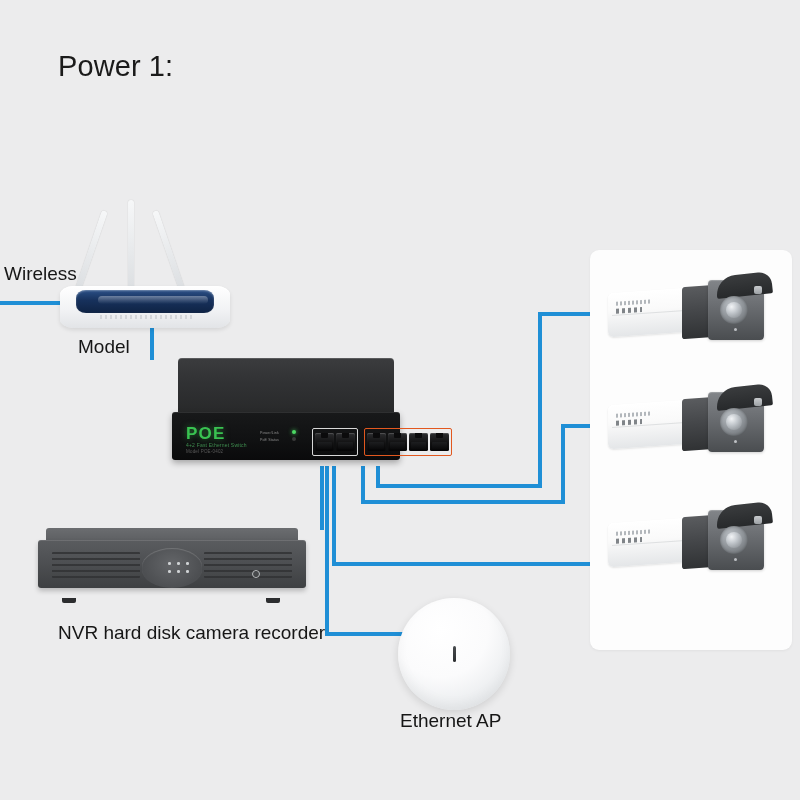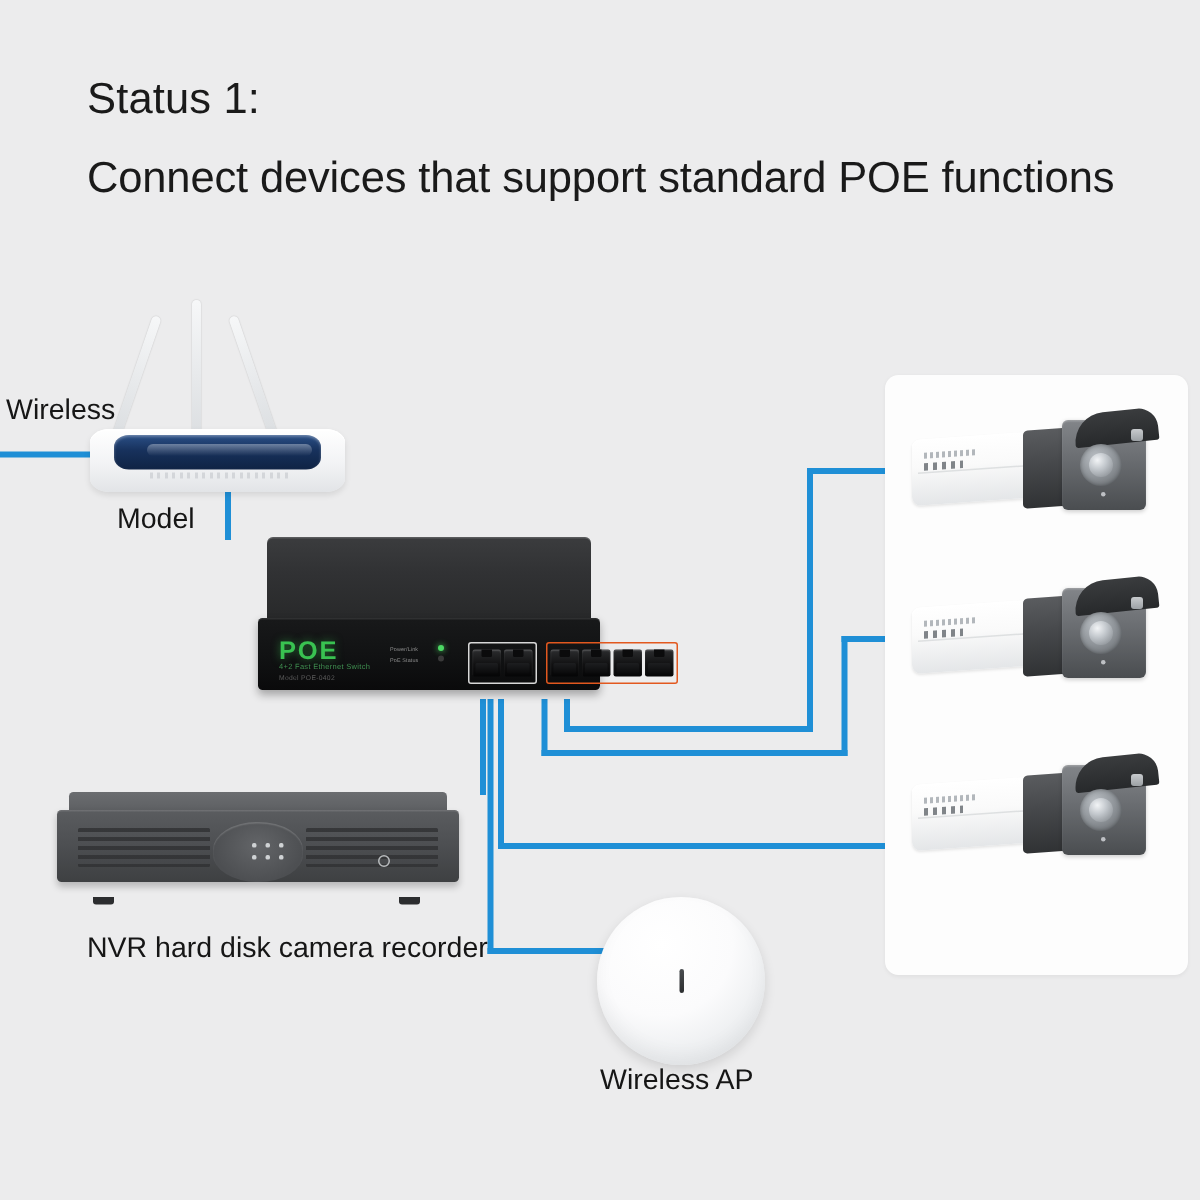--- a/index.html
+++ b/index.html
@@ -138,22 +138,21 @@
   .cam-ir{position:absolute;left:146px;top:14px;width:8px;height:8px;border-radius:2px;
     background:linear-gradient(180deg,#d9dcdf,#a9aeb2);opacity:.9;}
   .cam-screw{position:absolute;left:126px;top:56px;width:3px;height:3px;border-radius:50%;background:#d8dbde;opacity:.8;}
   #cam-panel-label{position:absolute;left:0;top:366px;width:202px;text-align:center;
     font-size:18px;font-weight:500;color:#161616;}
 </style>
 </head>
 <body>
 
 <div id="title-block">
-  <div id="scheme-label">Status 1:</div>
-  <div id="scheme-desc">Connect devices that support standard POE functions</div>
+  <div id="scheme-label">Power 1:</div>
 </div>
 
 <div class="cable h" style="left:0px;top:301px;width:92px;"></div>
 
 <div class="cable v" style="left:150px;top:328px;height:32px;"></div>
 
 <div class="cable v" style="left:376px;top:466px;height:-0px;"></div>
 <div class="cable v" style="left:376px;top:466px;height:22px;"></div>
 <div class="cable h" style="left:376px;top:484px;width:166px;"></div>
 <div class="cable v" style="left:538px;top:312px;height:176px;"></div>
@@ -228,21 +227,21 @@
     <div class="nvr-foot" style="left:24px;"></div>
     <div class="nvr-foot" style="left:228px;"></div>
   </div>
 </div>
 <div class="dev-label" style="left:58px;top:622px;">NVR hard disk camera recorder</div>
 
 <div id="ap">
   <div id="ap-dome"></div>
   <div id="ap-led"></div>
 </div>
-<div class="dev-label" style="left:400px;top:710px;">Wireless AP</div>
+<div class="dev-label" style="left:400px;top:710px;">Ethernet AP</div>
 
 <div id="cam-panel">
 
   <div class="camera" id="cam1">
     <div class="cam-barrel">
       <div class="cam-brand"></div>
       <div class="cam-brand2"></div>
       <div class="cam-barrel-line"></div>
     </div>
     <div class="cam-neck"></div>

